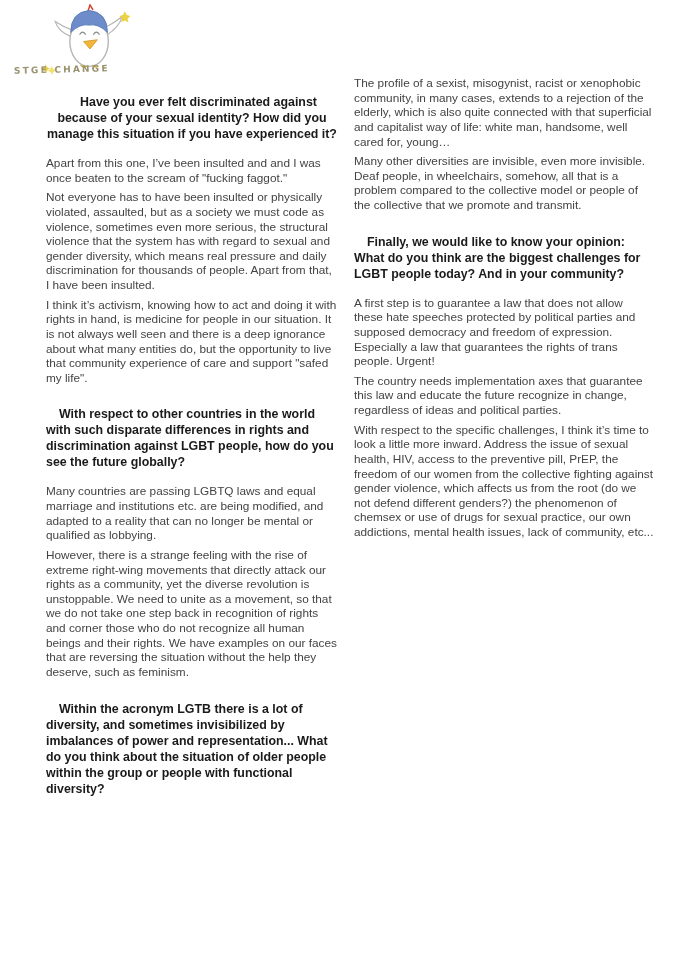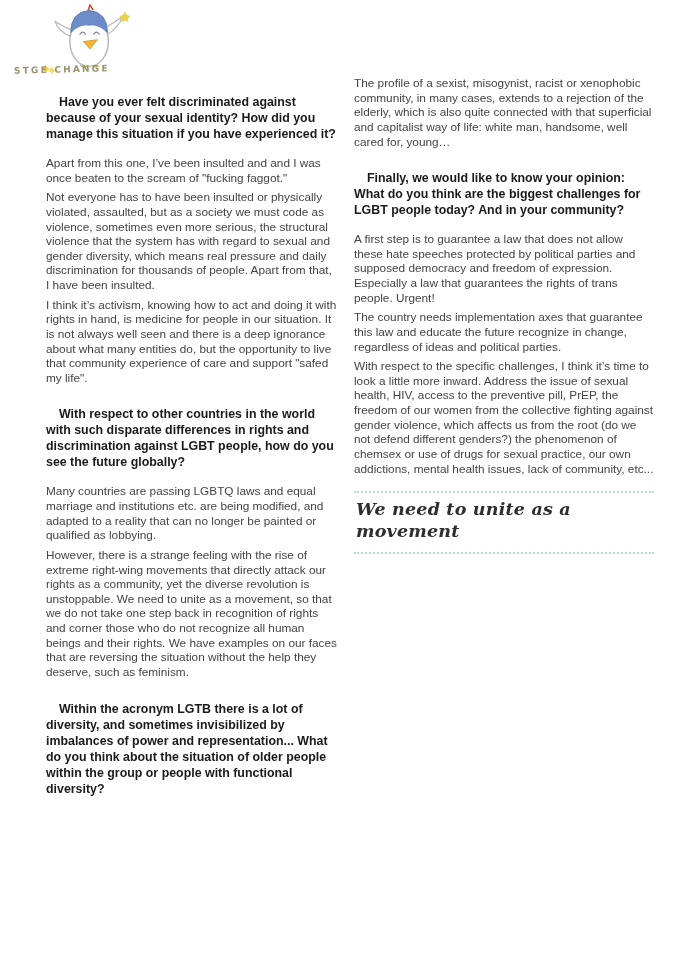--- a/index.html
+++ b/index.html
@@ -45,21 +45,21 @@
 
   p { margin: 0 0 5px 0; }
   p.question {
     font-weight: 700;
     color: #1a1a1a;
     font-size: 12.4px;
     line-height: 1.29;
     margin: 21px 0 14px 0;
     text-indent: 13px;
   }
-  .col > p.question:first-child { margin-top: 0; }
+  .col > p.question:first-child { margin-top: 0; text-align: center; }
 
   
   .pull-quote-wrap {
     margin-top: 15px;
     border-top: 2px dotted #b9d9ce;
     border-bottom: 2px dotted #b9d9ce;
     padding: 6px 2px 9px 2px;
   }
   .pull-quote-text {
     font-family: "DejaVu Serif", serif;
@@ -101,30 +101,28 @@
       <span>STGE CHANGE</span>
     </div>
   </div>
 
   <div class="col col-left">
     <p class="question">Have you ever felt discriminated against because of your sexual identity? How did you manage this situation if you have experienced it?</p>
     <p class="answer">Apart from this one, I’ve been insulted and and I was once beaten to the scream of "fucking faggot."</p>
     <p class="answer">Not everyone has to have been insulted or physically violated, assaulted, but as a society we must code as violence, sometimes even more serious, the structural violence that the system has with regard to sexual and gender diversity, which means real pressure and daily discrimination for thousands of people. Apart from that, I have been insulted.</p>
     <p class="answer">I think it’s activism, knowing how to act and doing it with rights in hand, is medicine for people in our situation. It is not always well seen and there is a deep ignorance about what many entities do, but the opportunity to live that community experience of care and support "safed my life".</p>
     <p class="question">With respect to other countries in the world with such disparate differences in rights and discrimination against LGBT people, how do you see the future globally?</p>
-    <p class="answer">Many countries are passing LGBTQ laws and equal marriage and institutions etc. are being modified, and adapted to a reality that can no longer be painted or qualified as lobbying.</p>
+    <p class="answer">Many countries are passing LGBTQ laws and equal marriage and institutions etc. are being modified, and adapted to a reality that can no longer be mental or qualified as lobbying.</p>
     <p class="answer">However, there is a strange feeling with the rise of extreme right-wing movements that directly attack our rights as a community, yet the diverse revolution is unstoppable. We need to unite as a movement, so that we do not take one step back in recognition of rights and corner those who do not recognize all human beings and their rights. We have examples on our faces that are reversing the situation without the help they deserve, such as feminism.</p>
     <p class="question">Within the acronym LGTB there is a lot of diversity, and sometimes invisibilized by imbalances of power and representation... What do you think about the situation of older people within the group or people with functional diversity?</p>
   </div>
 
   <div class="col col-right">
     <p class="answer">The profile of a sexist, misogynist, racist or xenophobic community, in many cases, extends to a rejection of the elderly, which is also quite connected with that superficial and capitalist way of life: white man, handsome, well cared for, young…</p>
+    <p class="answer">Many other diversities are invisible, even more invisible. Deaf people, in wheelchairs, somehow, all that is a problem compared to the collective model or people of the collective that we promote and transmit.</p>
     <p class="question">Finally, we would like to know your opinion: What do you think are the biggest challenges for LGBT people today? And in your community?</p>
     <p class="answer">A first step is to guarantee a law that does not allow these hate speeches protected by political parties and supposed democracy and freedom of expression. Especially a law that guarantees the rights of trans people. Urgent!</p>
     <p class="answer">The country needs implementation axes that guarantee this law and educate the future recognize in change, regardless of ideas and political parties.</p>
     <p class="answer">With respect to the specific challenges, I think it’s time to look a little more inward. Address the issue of sexual health, HIV, access to the preventive pill, PrEP, the freedom of our women from the collective fighting against gender violence, which affects us from the root (do we not defend different genders?) the phenomenon of chemsex or use of drugs for sexual practice, our own addictions, mental health issues, lack of community, etc...</p>
 
-    <div class="pull-quote-wrap">
-      <span class="pull-quote-text">We need to unite as a movement</span>
-    </div>
   </div>
 
 </div>
 
 </body></html>

